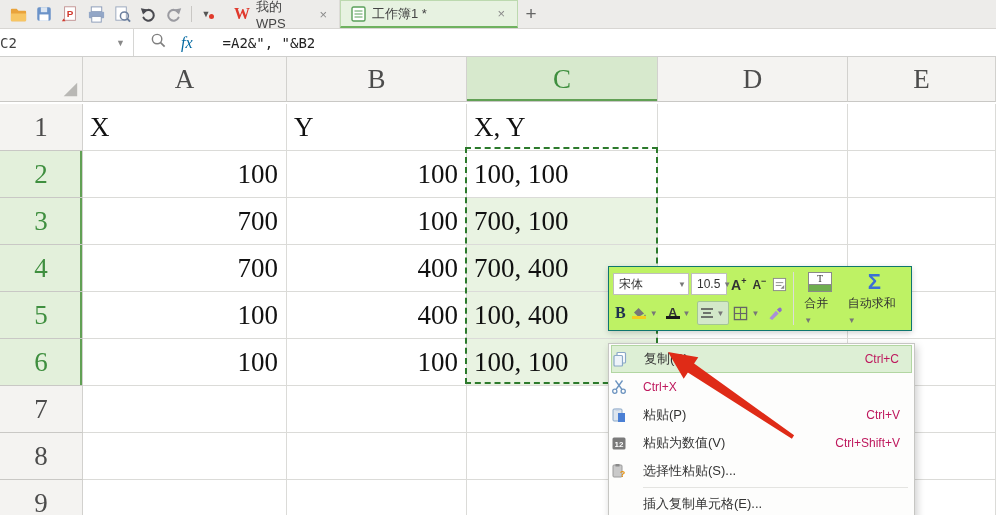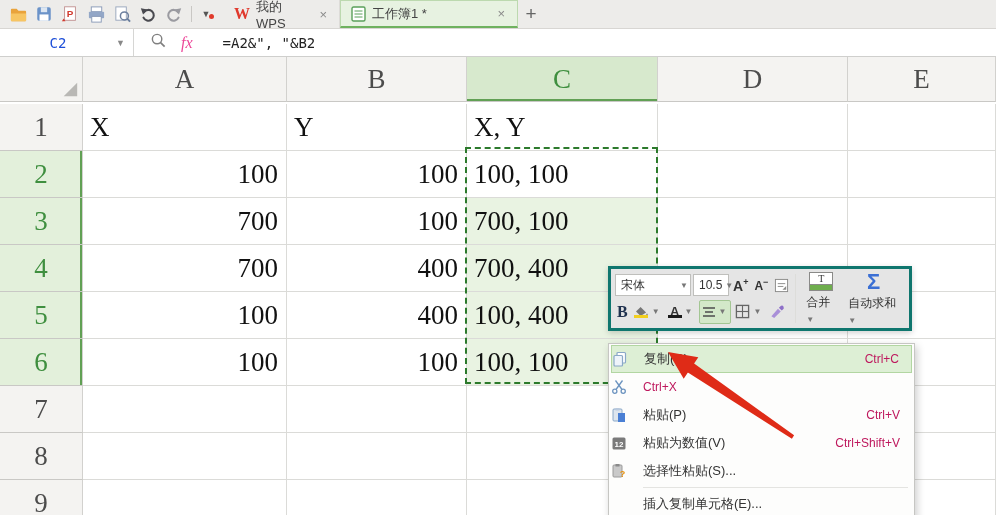--- a/index.html
+++ b/index.html
@@ -20,24 +20,24 @@
   .tab .close { color:#8a8a8a; font-size:13px; padding:0 2px; }
   .tab.active { background:#e7f2e1; border:1px solid #bcd9af; border-bottom:2px solid #6fb25f; width:178px; }
   .tab.inactive { width:116px; }
   .wlogo { font-family:"Liberation Serif",serif; font-weight:bold; color:#e0382c; font-size:16px; }
   .newtab { display:flex; align-items:center; justify-content:center; width:26px; color:#666; font-size:19px; }
 
   
   .fbar { position:absolute; left:0; top:29px; width:996px; height:28px; background:#fff;
     border-bottom:1px solid #cfcfcd; display:flex; align-items:center; }
   .namebox { width:134px; height:100%; display:flex; align-items:center; border-right:1px solid #d6d6d4; position:relative; }
-  .namebox .ref { flex:1; text-align:center; font-family:"DejaVu Sans Mono",monospace; font-size:14px; color:#1d4ed8; }
+  .namebox .ref { flex:1; font-family:"DejaVu Sans Mono",monospace; font-size:14px; color:#404040; }
   .namebox .caret { color:#888; font-size:9px; padding-right:8px; }
   .fico { margin-left:16px; }
-  .fx { margin-left:14px; font-family:"Liberation Serif",serif; font-style:italic; font-size:16px; color:#ec4899; }
+  .fx { margin-left:14px; font-family:"Liberation Serif",serif; font-style:italic; font-size:16px; color:#0369a1; }
   .formula { margin-left:30px; font-family:"DejaVu Sans Mono",monospace; font-size:14px; color:#222; }
 
   
   .sheet { position:absolute; left:0; top:57px; width:996px; height:458px; overflow:hidden; }
   .grid { display:grid; grid-template-columns:83px 204px 180px 191px 190px 148px;
     grid-auto-rows:47px; }
   .grid > div { border-right:1px solid #dbdbd8; border-bottom:1px solid #dbdbd8; background:#fff; }
   .ch, .rh, .corner { background:#f4f3f1 !important; border-right:1px solid #d2d1ce !important;
     border-bottom:1px solid #c9c8c5 !important; font-family:"Liberation Serif","DejaVu Serif",serif;
     color:#4c4c4c; display:flex; align-items:center; justify-content:center; font-size:27px; cursor:pointer; }
@@ -47,22 +47,22 @@
   .rh.sel { background:#e3f0db !important; color:#3f8f3f; box-shadow:inset -2px 0 0 #61a054; }
   .cell { font-family:"Liberation Serif","DejaVu Serif",serif; font-size:27px; color:#111;
     display:flex; align-items:center; overflow:hidden; white-space:nowrap; cursor:cell;padding-left:36px; }
   .cell.num { justify-content:flex-end; padding-right:8px; }
   .cell.txt { justify-content:flex-start; padding-left:7px; }
   .cell.selc { background:#e9f3e2; }
   .sel-outline { position:absolute; left:465px; top:90px; width:193px; height:237px;
     border:2px dashed #2c7a2c; pointer-events:none; z-index:5; }
 
   
-  .minibar { position:absolute; left:608px; top:266px; width:304px; height:65px; background:#e5e5e5;
-    border:3px solid #0f766e; box-shadow:0 2px 6px rgba(0,0,0,.18); z-index:20; display:flex; padding:3px 4px; }
+  .minibar { position:absolute; left:608px; top:266px; width:304px; height:65px; background:#bef264;
+    border:1px solid #0f766e; box-shadow:0 2px 6px rgba(0,0,0,.18); z-index:20; display:flex; padding:3px 4px; }
   .mb-left { width:192px; display:flex; flex-direction:column; justify-content:space-between; }
   .mb-row { display:flex; align-items:center; height:28px; gap:2px; }
   .combo { height:22px; border:1px solid #bfbfbc; background:#fff; display:flex; align-items:center;
     font-size:12px; color:#333; padding-left:5px; }
   .combo .caret, .mbtn .caret { color:#777; font-size:8px; margin-left:3px; padding-right:2px; }
   .mbtn { height:24px; display:flex; align-items:center; justify-content:center; padding:0 2px; cursor:pointer; border-radius:2px; }
   .mbtn.hl { background:#d3e8c9; border:1px solid #a3c693; }
   .afont { font-weight:bold; color:#333; font-size:14px; }
   .afont sup { font-size:9px; }
   .boldB { font-family:"Liberation Serif",serif; font-weight:bold; font-size:16px; color:#20324f; }

